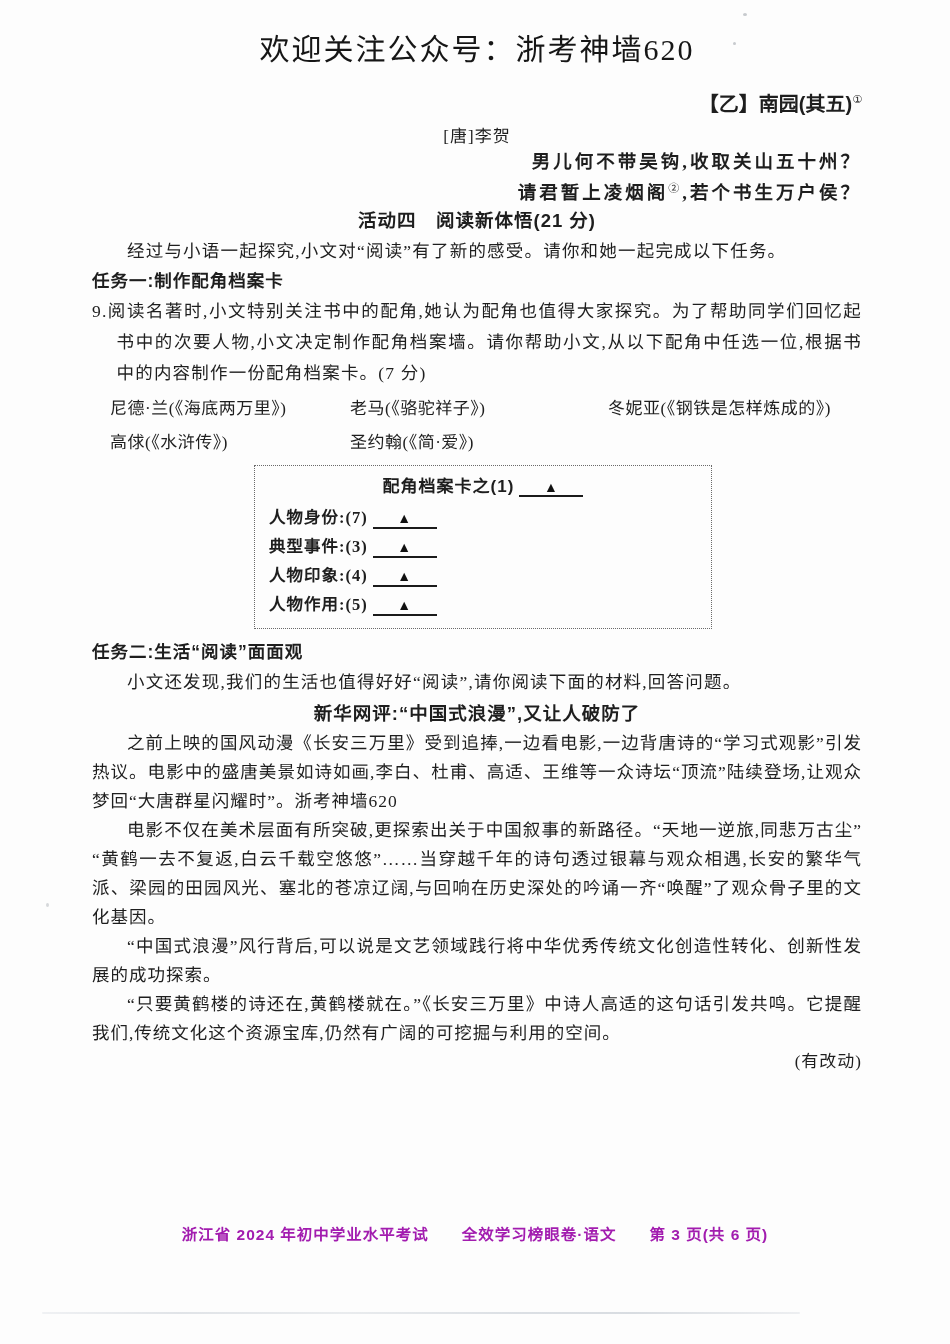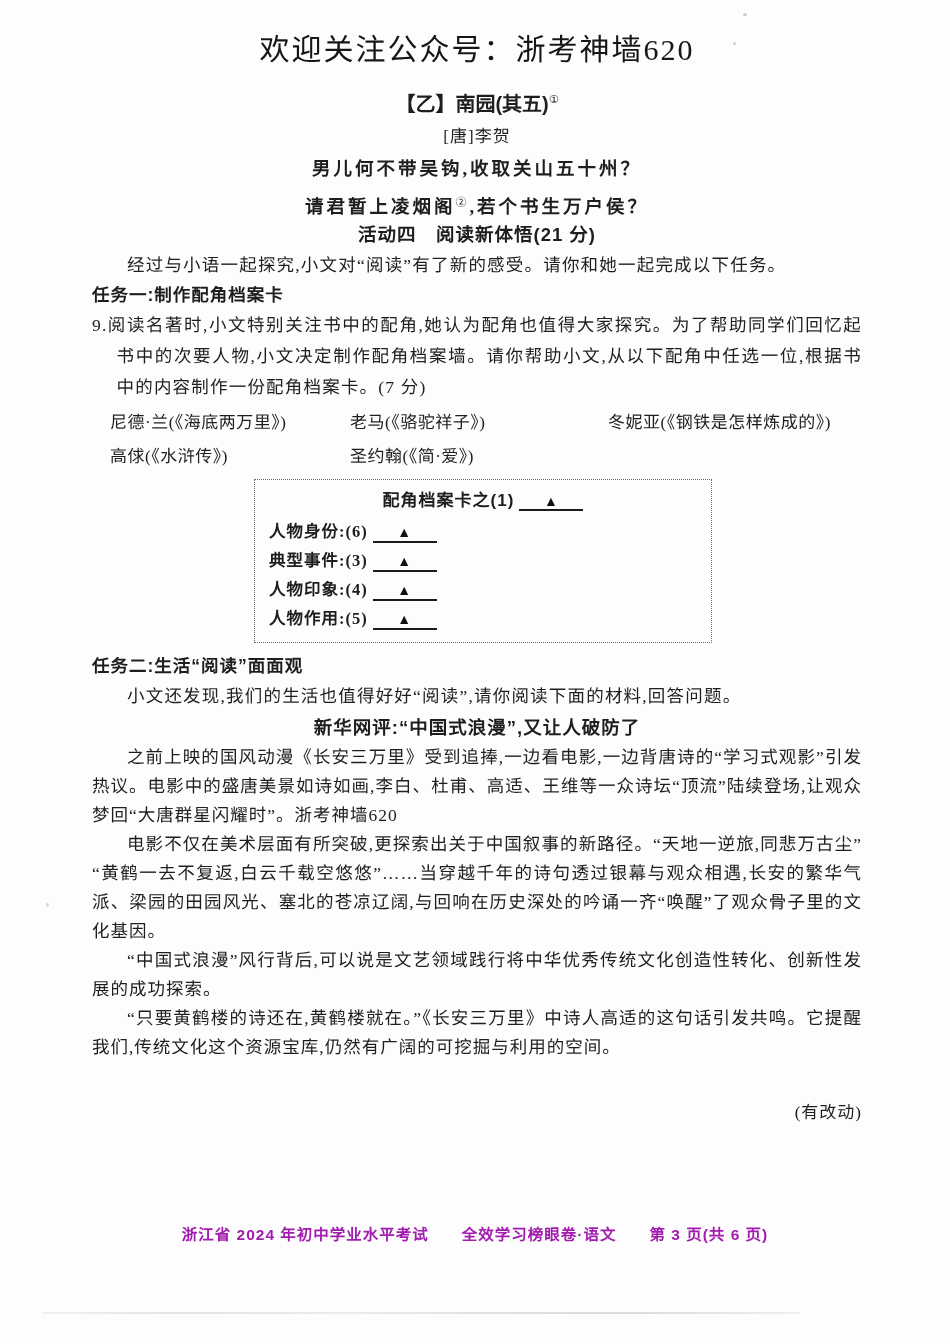--- a/index.html
+++ b/index.html
@@ -13,24 +13,24 @@
   }
   .page{ padding:30px 88px 0 92px; position:relative; }
 
   .sans{ font-family:"Liberation Sans","DejaVu Sans",sans-serif; }
 
   .header-title{
     text-align:center; font-size:30px; line-height:40px;
     font-weight:500; letter-spacing:2px; color:#161616;
   }
 
-  .poem-title{ text-align:center; font-size:20px; line-height:26px; font-weight:700; margin-top:16px; }
+  .poem-title{ text-align:right; font-size:20px; line-height:26px; font-weight:700; margin-top:16px; }
   .poem-title sup, .poem-line sup{ font-size:11px; vertical-align:super; font-weight:400; }
   .poem-author{ text-align:center; font-size:17px; line-height:24px; margin-top:8px; letter-spacing:1px; }
-  .poem-line{ text-align:center; font-size:18.5px; line-height:26px; margin-top:7px;
+  .poem-line{ text-align:right; font-size:18.5px; line-height:26px; 
               font-weight:600; letter-spacing:3px; }
 
   .notes{
     margin-top:7px; font-size:17.5px; line-height:30px; letter-spacing:1.2px;
     text-align:justify; font-weight:500;
   }
 
   .q-stem{ font-size:17.5px; line-height:30px; letter-spacing:1px; font-weight:700; }
   .q8{ margin-top:1px; }
 
@@ -66,21 +66,21 @@
   }
   .blank .tri{ font-size:14px; color:#111; }
 
   .task2-heading{ margin-top:9px; }
   .material-label{ margin-top:2px; }
   .material-title{ margin-top:1px; }
   .material-para{
     font-size:17.5px; line-height:29px; text-indent:2em; letter-spacing:1px;
     text-align:justify; font-weight:400;
   }
-  .attribution{ text-align:right; font-size:17px; line-height:28px; letter-spacing:1px;margin-top:37px; }
+  .attribution{ text-align:right; font-size:17px; line-height:28px; letter-spacing:1px; }
 
   .page-footer{
     position:absolute; left:0; right:0; top:1222px;
     text-align:center; font-size:15.5px; font-weight:700; letter-spacing:1px;
     color:#a21caf;
   }
 
   
   .scan-line{
     position:absolute; left:42px; top:1312px; width:758px; height:2px;
@@ -118,21 +118,21 @@
     <span>尼德·兰(《海底两万里》)</span>
     <span>老马(《骆驼祥子》)</span>
     <span>冬妮亚(《钢铁是怎样炼成的》)</span>
     <span>高俅(《水浒传》)</span>
     <span>圣约翰(《简·爱》)</span>
     <span></span>
   </div>
 
   <div class="role-card">
     <div class="card-title sans"><span>配角档案卡之(1)</span><span class="blank"><span class="tri">▲</span></span></div>
-    <div class="card-field"><span>人物身份:(6)</span><span class="blank"><span class="tri">▲</span></span></div>
+    <div class="card-field"><span>人物身份:(7)</span><span class="blank"><span class="tri">▲</span></span></div>
     <div class="card-field"><span>典型事件:(3)</span><span class="blank"><span class="tri">▲</span></span></div>
     <div class="card-field"><span>人物印象:(4)</span><span class="blank"><span class="tri">▲</span></span></div>
     <div class="card-field"><span>人物作用:(5)</span><span class="blank"><span class="tri">▲</span></span></div>
   </div>
 
   <div class="task-heading task2-heading sans">任务二:生活“阅读”面面观</div>
   <div class="intro">小文还发现,我们的生活也值得好好“阅读”,请你阅读下面的材料,回答问题。</div>
 
   <div class="center-heading material-title sans">新华网评:“中国式浪漫”,又让人破防了</div>
 

